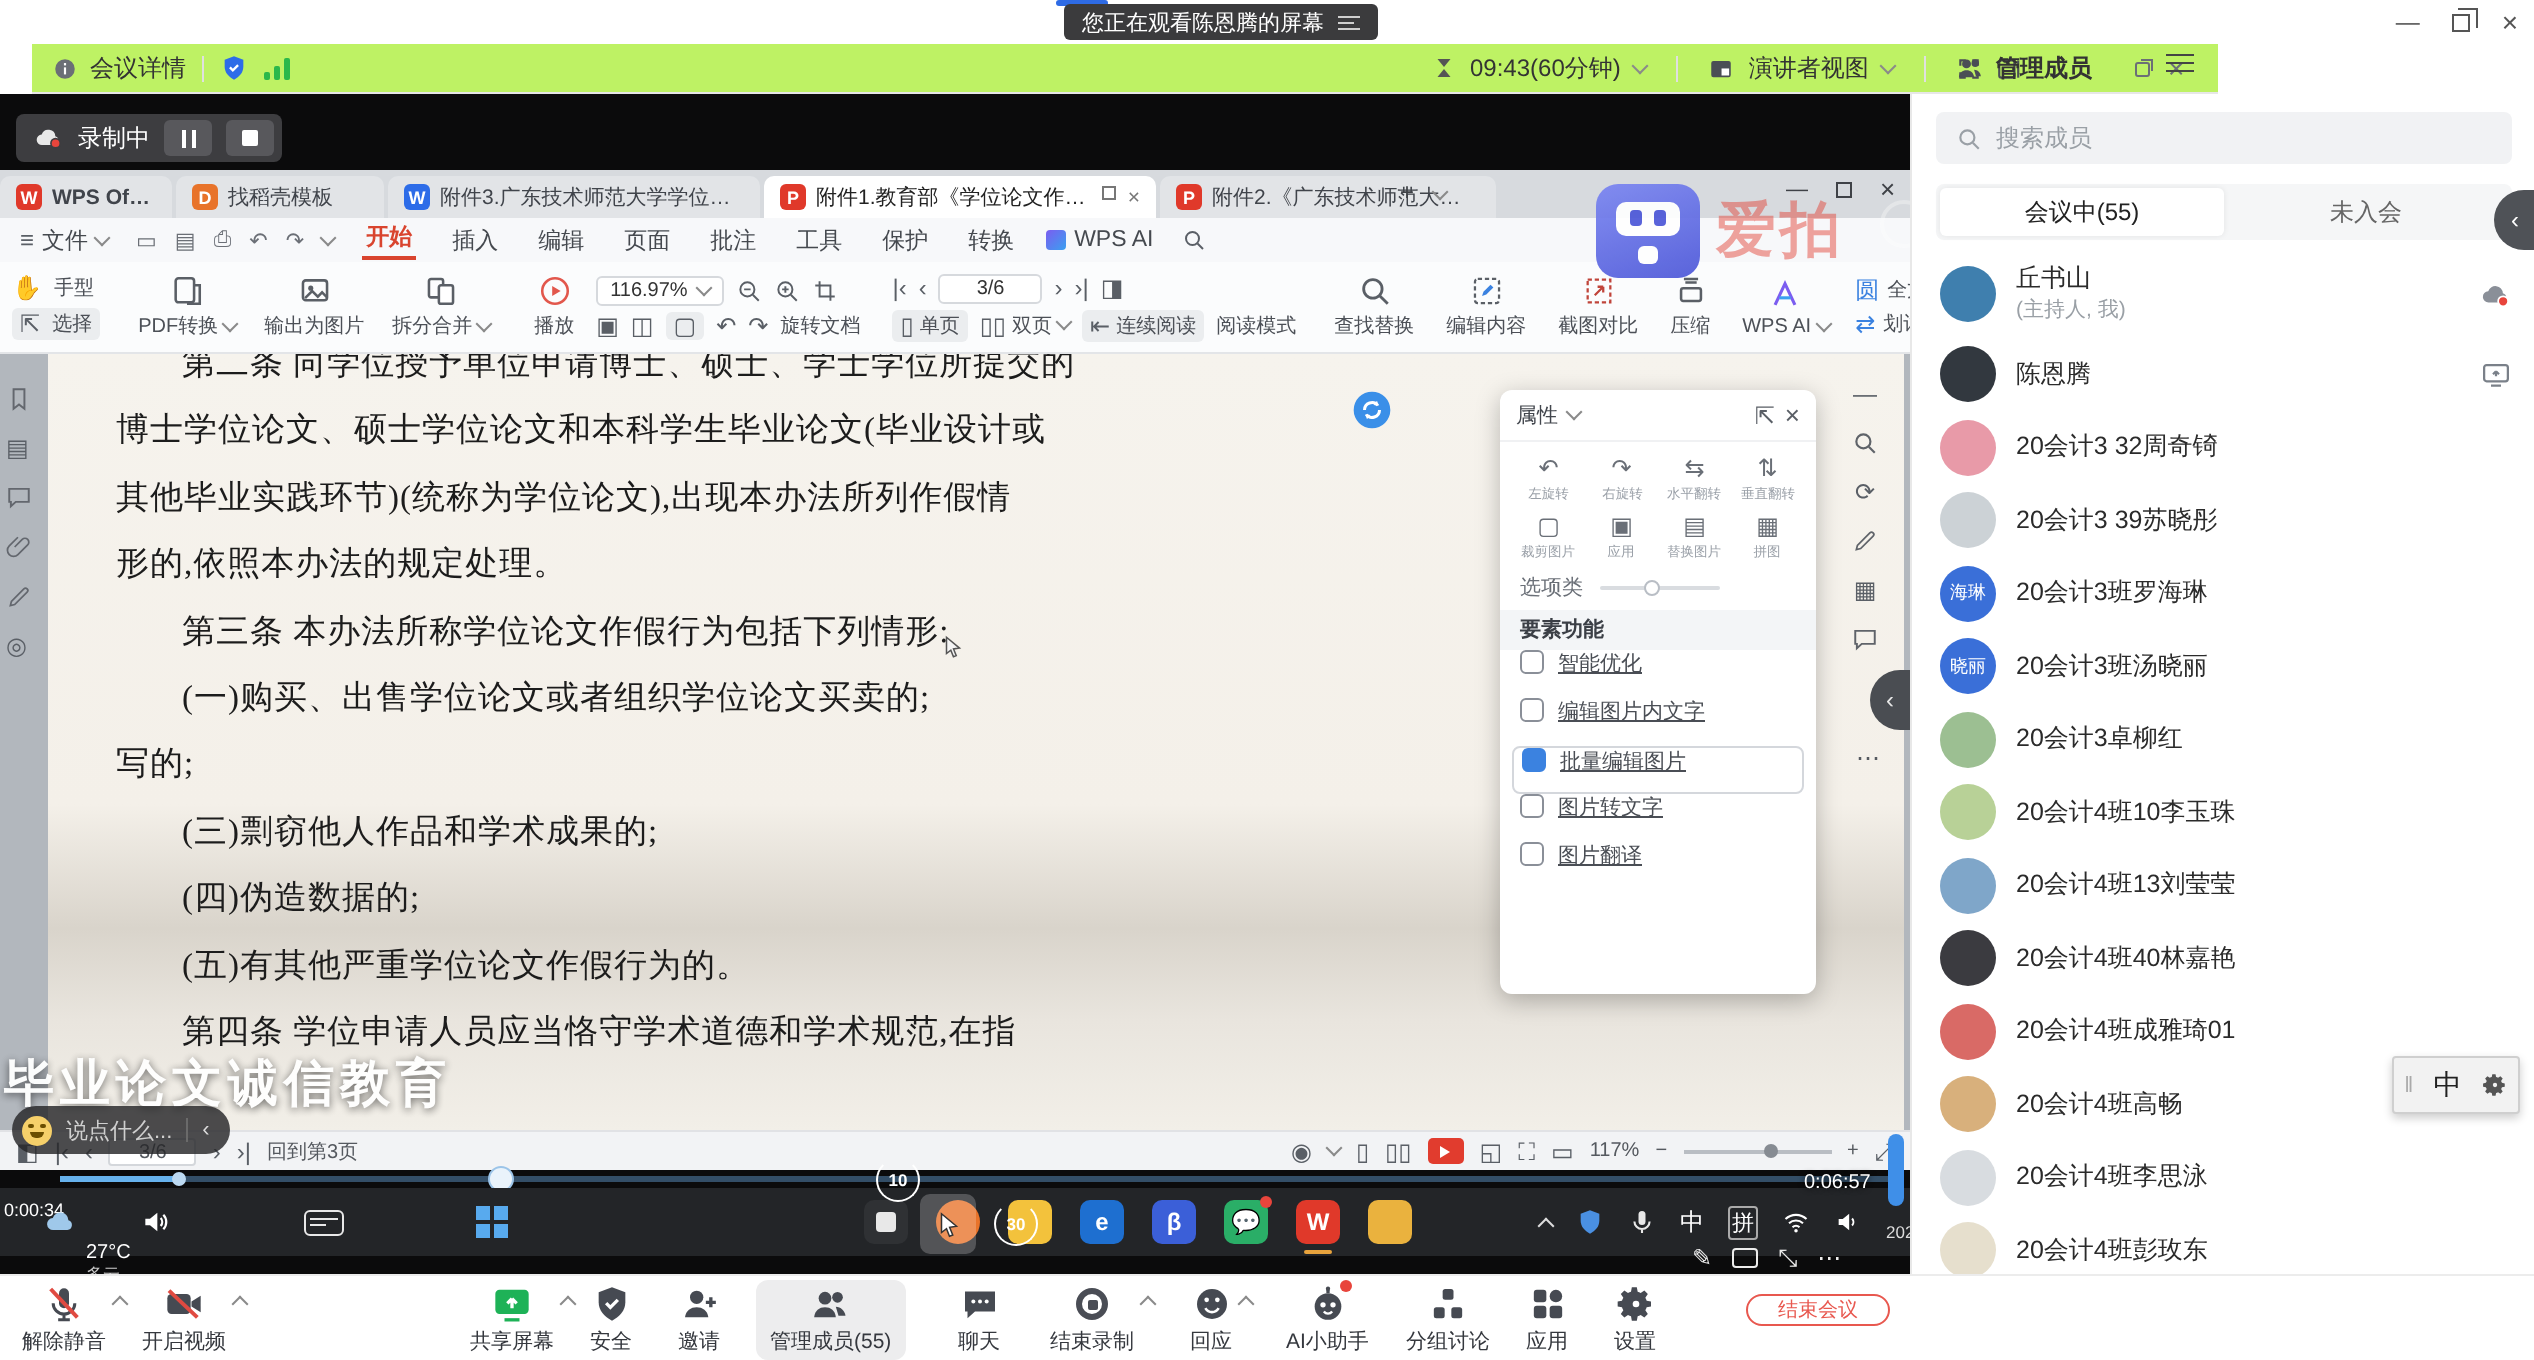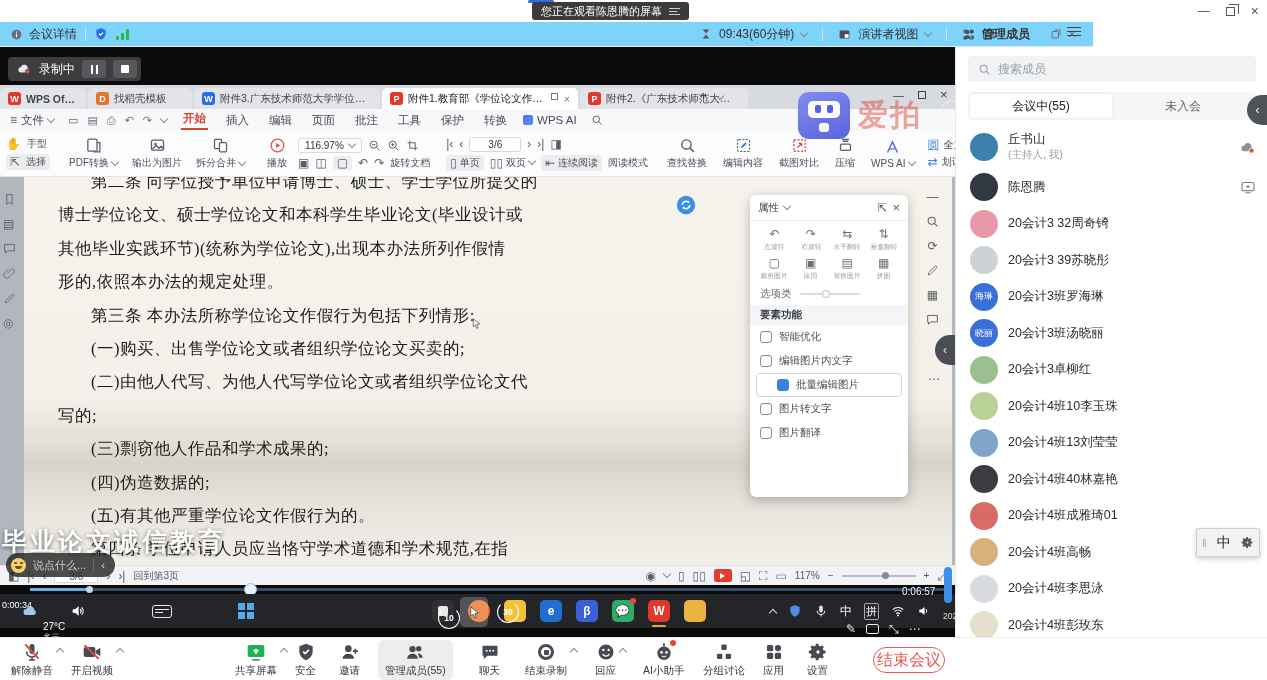--- a/index.html
+++ b/index.html
@@ -13,21 +13,21 @@
   .titlebar { position:absolute; left:0; top:0; width:1267px; height:22px; background:#fff; }
   .top-blue { position:absolute; left:528px; top:0; width:26px; height:3px; background:#2e6be5; border-radius:2px; }
   .tooltip { position:absolute; left:532px; top:2px; height:18px; background:#3b3b3d; color:#fff; font-size:11px; border-radius:3px; display:flex; align-items:center; gap:7px; padding:0 9px; }
   .tooltip .burger { width:11px; height:7px; border-top:1.4px solid #cfcfcf; border-bottom:1.4px solid #cfcfcf; position:relative; }
   .tooltip .burger::after{ content:""; position:absolute; left:0; top:2px; width:8px; border-top:1.4px solid #cfcfcf; }
   .win-ctl { position:absolute; right:8px; top:3px; display:flex; gap:16px; color:#555; font-size:12px; align-items:center; }
   .win-ctl .restore { width:9px; height:9px; border:1.2px solid #555; position:relative; }
   .win-ctl .restore::before { content:""; position:absolute; left:2px; top:-4px; width:9px; height:9px; border:1.2px solid #555; border-left:none; border-bottom:none; }
 
   
-  .appbar { position:absolute; left:0; top:22px; width:1093px; height:25px; background:#7dd3fc; border-bottom:1px solid #e7e7e7; font-size:12px; color:#333; }
+  .appbar { position:absolute; left:16px; top:22px; width:1093px; height:25px; background:#bef264; border-bottom:1px solid #e7e7e7; font-size:12px; color:#333; }
   .appbar .sep { width:1px; height:13px; background:#e0e0e0; margin:0 8px; }
   .bars { display:flex; align-items:flex-end; gap:2px; height:11px; }
   .bars i { width:3px; background:#2bb84b; border-radius:1px; }
   .chev { display:inline-block; width:6px; height:6px; border-left:1.4px solid #8a8a8a; border-bottom:1.4px solid #8a8a8a; transform:rotate(-45deg); margin-top:-3px; }
   .chev.up { transform:rotate(135deg); margin-top:3px; }
 
   
   .main { position:absolute; left:0; top:47px; width:955px; height:590px; background:#0b0b0c; overflow:hidden; }
   .recpill { position:absolute; left:8px; top:10px; height:24px; background:#3d3d40; border-radius:4px; display:flex; align-items:center; padding:0 4px 0 8px; gap:7px; color:#fff; font-size:12px; z-index:30; }
   .recpill .btn { width:24px; height:18px; background:#58585c; border-radius:3px; display:flex; align-items:center; justify-content:center; }
@@ -70,24 +70,24 @@
   .props { position:absolute; left:750px; top:18px; width:158px; height:302px; background:#fff; border-radius:6px; box-shadow:0 3px 12px rgba(0,0,0,.25); font-size:10.5px; color:#42464d; }
   .props .phead { display:flex; align-items:center; height:26px; padding:0 8px; gap:5px; border-bottom:1px solid #f0f1f3; }
   .props .grid { display:grid; grid-template-columns:repeat(4,1fr); gap:4px 0; padding:6px 6px 2px; }
   .props .gi { display:flex; flex-direction:column; align-items:center; gap:1px; }
   .props .gi .g { font-size:12px; color:#6a6f77; }
   .props .gi .gl { font-size:7.5px; color:#9aa0a8; transform:scale(.9); white-space:nowrap; }
   .props .optrow { display:flex; align-items:center; gap:8px; padding:4px 10px; color:#6a6f77; }
   .slider { position:relative; width:60px; height:2px; background:#d9dce0; border-radius:1px; }
   .slider i { position:absolute; left:22px; top:-3px; width:8px; height:8px; background:#fff; border:1px solid #b9bec5; border-radius:50%; }
   .props .band { background:#f3f5f7; padding:3px 10px; font-weight:bold; color:#3b3f46; font-size:10.5px; }
-  .props .feat { display:flex; align-items:center; gap:7px; height:24px; padding:0 10px; color:#4a4e55; }
+  .props .feat { display:flex; align-items:flex-start; gap:7px; height:24px; padding:0 10px; color:#4a4e55;text-decoration:underline; }
   .props .feat .fi { width:12px; height:12px; border:1.4px solid #8a8f98; border-radius:3px; flex:none; }
   .props .feat .fi.blue { border-color:#3b82e0; background:#3b82e0; }
-  .props .feat.boxed { border:1px solid #d4d7dc; border-radius:4px; margin:0 6px; padding:0 20px; }
+  .props .feat.boxed { border:1px solid #d4d7dc; border-radius:4px; margin:0 6px; padding:0 4px; }
 
   .wps-status { position:absolute; left:0; top:518px; width:955px; height:20px; background:#f2f3f5; border-top:1px solid #e1e2e5; display:flex; align-items:center; font-size:10px; color:#55595f; padding:0 8px; gap:8px; }
   .wps-status .pbox { border:1px solid #d4d7db; background:#fff; border-radius:2px; padding:0 14px; height:14px; line-height:14px; }
   .wps-status .right { margin-left:auto; display:flex; align-items:center; gap:8px; }
   .playbtn { width:18px; height:13px; background:#e13c2e; border-radius:2.5px; display:flex; align-items:center; justify-content:center; }
   .playbtn i { width:0; height:0; border-left:5px solid #fff; border-top:3.5px solid transparent; border-bottom:3.5px solid transparent; }
   .zslider { position:relative; width:74px; height:2px; background:#b9bdc3; }
   .zslider i { position:absolute; left:40px; top:-2.5px; width:7px; height:7px; border-radius:50%; background:#868b92; }
 
   
@@ -141,21 +141,21 @@
 
   
   .bottombar { position:absolute; left:0; top:637px; width:1267px; height:43px; background:#fff; border-top:1px solid #ececec; }
   .mtb { position:absolute; display:flex; flex-direction:column; align-items:center; justify-content:center; gap:2px; height:40px; top:2px; font-size:10.5px; color:#35383e; white-space:nowrap; padding:0 7px; border-radius:6px; }
   .mtb .tic { width:20px; height:20px; color:#464a52; position:relative; }
   .mtb.hl2 { background:#ededee; }
   .mtb .reddot { position:absolute; right:-2px; top:-2px; width:6px; height:6px; border-radius:50%; background:#e8453c; }
   .mtb-caret { position:absolute; right:-3px; top:6px; }
   .stopring { width:16px; height:16px; border:3.5px solid #4a4d55; border-radius:50%; display:flex; align-items:center; justify-content:center; margin:2px; }
   .stopring i { width:5px; height:5px; background:#4a4d55; border-radius:1px; }
-  .endbtn { position:absolute; left:873px; top:9px; width:72px; height:26px; border:1px solid #e8584f; color:#e8584f; border-radius:13px; background:#fff; font-size:16px; display:flex; align-items:center; justify-content:center; }
+  .endbtn { position:absolute; left:873px; top:9px; width:72px; height:16px; border:1px solid #e8584f; color:#e8584f; border-radius:13px; background:#fff; font-size:10px; display:flex; align-items:center; justify-content:center; }
 
   .imefloat { position:absolute; left:1196px; top:528px; width:64px; height:29px; background:#f2f2f2; border:1px solid #cfcfcf; box-shadow:0 2px 5px rgba(0,0,0,.2); display:flex; align-items:center; justify-content:space-around; z-index:40; font-size:14px; color:#222; border-radius:2px; }
   .imefloat .grip { color:#aaa; font-size:11px; }
   .imefloat .gear { width:13px; height:13px; color:#555; }
 </style>
 </head>
 <body>
 
 <div class="screen">
 
@@ -558,21 +558,20 @@
           </span>
         <span class="glyph">◎</span>
       </div>
       <div class="doc-text" id="docText">
           <div class="dl i2">第二条  向学位授予单位申请博士、硕士、学士学位所提交的</div>
           <div class="dl">博士学位论文、硕士学位论文和本科学生毕业论文(毕业设计或</div>
           <div class="dl">其他毕业实践环节)(统称为学位论文),出现本办法所列作假情</div>
           <div class="dl">形的,依照本办法的规定处理。</div>
           <div class="dl i2">第三条  本办法所称学位论文作假行为包括下列情形:</div>
           <div class="dl i2">(一)购买、出售学位论文或者组织学位论文买卖的;</div>
-          <div class="dl i2">(二)由他人代写、为他人代写学位论文或者组织学位论文代</div>
           <div class="dl">写的;</div>
           <div class="dl i2">(三)剽窃他人作品和学术成果的;</div>
           <div class="dl i2">(四)伪造数据的;</div>
           <div class="dl i2">(五)有其他严重学位论文作假行为的。</div>
           <div class="dl i2">第四条  学位申请人员应当恪守学术道德和学术规范,在指</div>
         </div>
       <span class="abs ic" style="left:676px; top:18px; width:20px; height:20px;">
           <svg viewBox="0 0 24 24">
             <circle cx="12" cy="12" r="11" fill="#3a8fe8"></circle>
             <path d="M7.5 12a4.5 4.5 0 0 1 8-2.8M16.5 12a4.5 4.5 0 0 1-8 2.8" stroke="#fff" stroke-width="1.8" fill="none"></path>
@@ -803,21 +802,21 @@
       </span>
       <span class="tb-abs" style="left:836px; top:18px; z-index:33;">
         <span class="annic">✎</span>
         <span class="annic" style="width:13px;height:10px;border:1.4px solid #ececec;border-radius:2px;display:inline-block;"></span>
         <span class="annic">⤡</span>
         <span class="annic">⋯</span>
       </span>
     </div>
     <span class="abs" style="left:902px; top:539px; font-size:10px; color:#fff; z-index:33; text-shadow:0 0 3px #000;">0:06:57</span>
 
-    <span class="ovl-ctrl" style="left:438px; top:532px;margin-top:28px;">
+    <span class="ovl-ctrl" style="left:438px; top:532px;">
         <span class="ringnum">
           <b>10</b>
         </span>
       </span>
     <span class="ovl-ctrl cursorbox" style="left:460px; top:550px;">
         <span class="ic" style="width:15px;height:15px;">
           <svg viewBox="0 0 24 24">
             <path d="M6 3l12 10-5.5.8L15 20l-2.6 1-2.4-6L6 18z" fill="#fff" stroke="#333" stroke-width="1.2"></path>
           </svg>
         </span>

